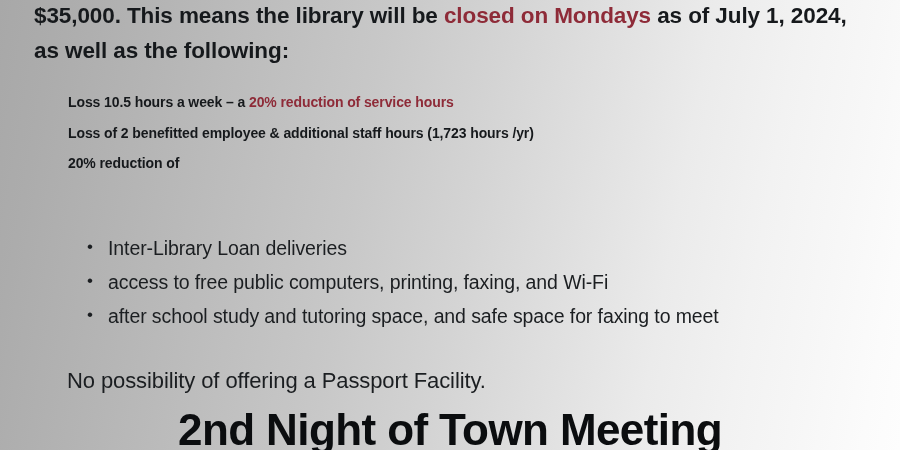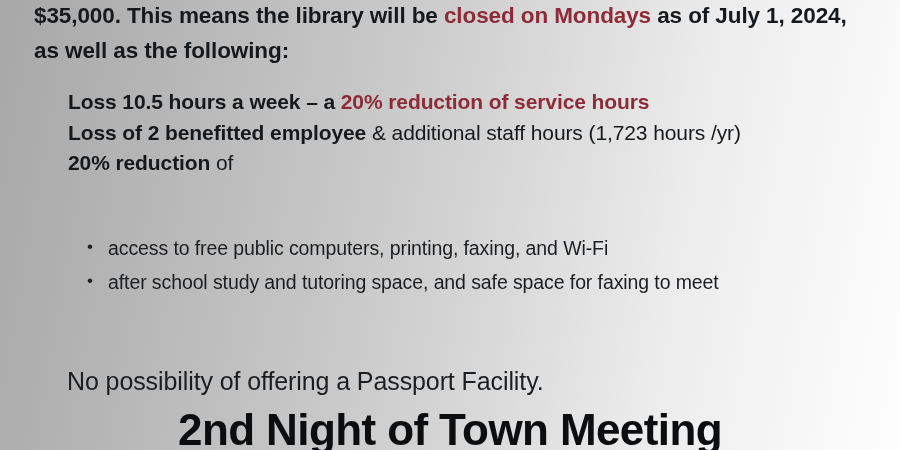--- a/index.html
+++ b/index.html
@@ -51,29 +51,29 @@
   .red { color: #8e2b38; text-align: center; }
 
   
   .points {
     position: absolute;
     left: 68px;
     top: 87px;
     width: 810px;
   }
   .point {
-    font-size: 21px;
+    font-size: 14px;
     line-height: 30.5px;
     font-weight: bold;
     letter-spacing: -0.1px;
     white-space: nowrap;
     color: #16191c;
   }
   .point .light {
-    font-weight: normal;
+    font-weight: bold;
   }
 
   
   .bullets {
     position: absolute;
     left: 82px;
     top: 231px;
     width: 810px;
     list-style: none;
     margin: 0;
@@ -95,21 +95,21 @@
     left: 5px;
     top: -1px;
     font-size: 17px;
     line-height: 34px;
   }
 
   .closing {
     position: absolute;
     left: 67px;
     top: 366px;
-    font-size: 25px;
+    font-size: 22px;
     line-height: 30px;
     font-weight: normal;
     letter-spacing: -0.1px;
     white-space: nowrap;
     color: #1b1e21;
   }
 
   
   .bigheading {
     position: absolute;
@@ -137,20 +137,21 @@
     <div class="point"><span>Loss 10.5 hours a week – a </span><span class="red">20% reduction of service hours</span></div>
 
     <div class="point"><span>Loss of 2 benefitted employee</span><span class="light"> &amp; additional staff hours (1,723 hours /yr)</span></div>
 
 
     <div class="point"><span>20% reduction</span><span class="light"> of</span></div>
 
   </div>
 
   <ul class="bullets">
+    <li>Inter-Library Loan deliveries</li>
     <li>access to free public computers, printing, faxing, and Wi-Fi</li>
     <li>after school study and tutoring space, and safe space for faxing to meet</li>
   </ul>
 
   <div class="closing">No possibility of offering a Passport Facility.</div>
 
   <div class="bigheading">2nd Night of Town Meeting</div>
 
 </div>
 

